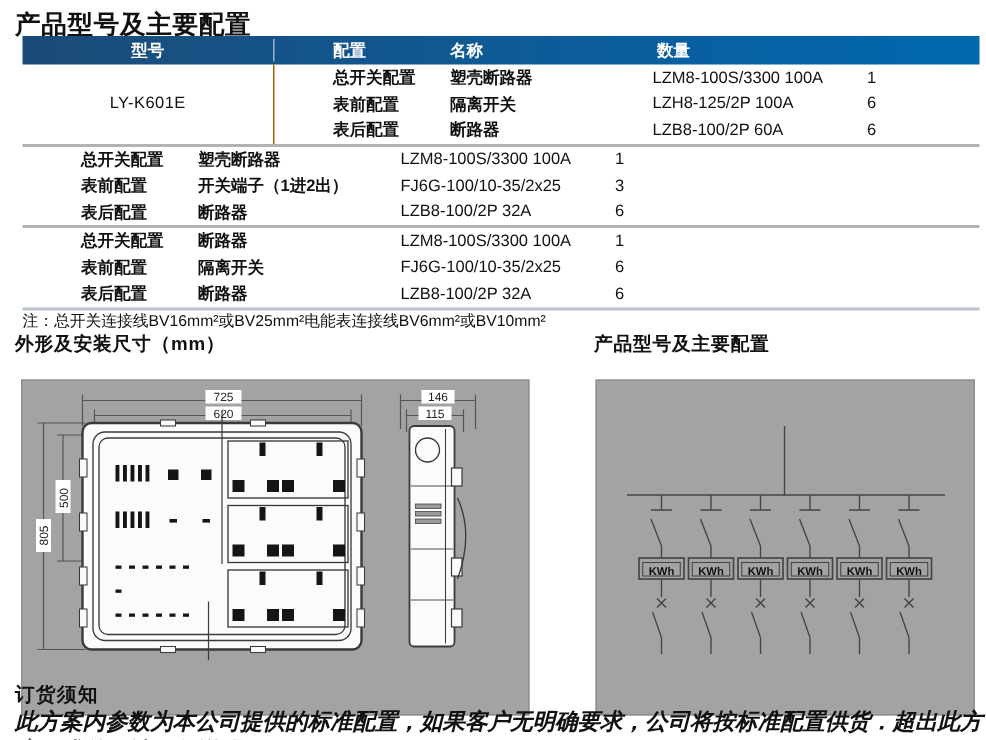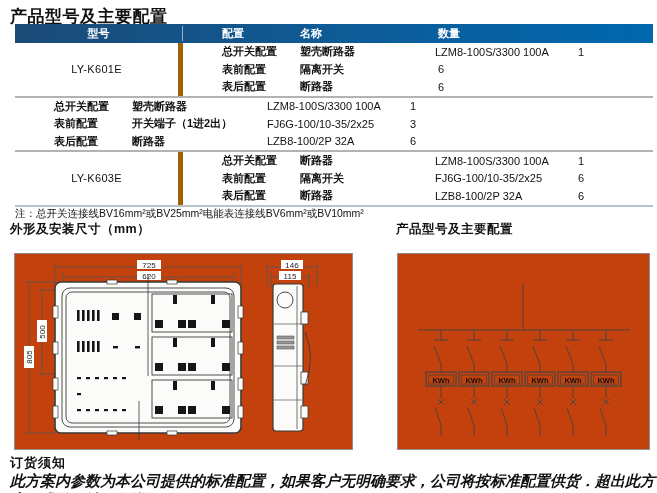--- a/index.html
+++ b/index.html
@@ -27,43 +27,43 @@
   .th-model { width: 168px; text-align: center; border-right: 1px solid rgba(255,255,255,.55); }
   .th-config { width: 117px; padding-left: 39px; }
   .th-name { width: 135px; }
   .th-spec { width: 140px; }
   .th-qty { width: 78px; padding-left: 3px; }
   .tgroup { display: flex; }
   .tgroup + .tgroup { border-top: 2px solid #b3b3b3; }
   .cfg-table { border-bottom: 2px solid #b8c3ce; }
   .model-cell {
     width: 168px; display: flex; align-items: center; justify-content: center;
-    border-right: 5px solid #a16207; font-size: 11px; letter-spacing: .3px;
+    border-right: 1px solid #a16207; font-size: 11px; letter-spacing: .3px;
   }
   .rows { flex: 1; }
   .trow { display: flex; height: 17.5px; align-items: center; }
   .td-config { width: 117px; padding-left: 39px; font-weight: 700; }
   .td-name { width: 135px; font-weight: 700; }
   .td-spec { width: 140px; }
   .td-qty { width: 78px; padding-left: 3px; }
   
   .note-line {
     position: absolute; left: 15px; top: 207px;
     font-size: 10.5px; font-weight: 400;
   }
   .section-title {
     position: absolute; top: 221px;
     font-size: 12.5px; font-weight: 700; letter-spacing: .5px;
   }
   .section-title.left { left: 10px; }
   .section-title.right { left: 396px; }
   
   .draw-box {
-    position: absolute; top: 253px; height: 197px;
-    border: 1px solid #8f8f8f; background: #c2410c;
+    position: absolute; top: 253px; height: 224px;
+    border: 1px solid #8f8f8f; background: #a3a3a3;
   }
   .draw-box.outline { left: 14px;  width: 339px; }
   .draw-box.wiring  { left: 397px; width: 253px; }
   svg { display: block; }
   
   .order-title {
     position: absolute; left: 10px; top: 454px;
     font-size: 13px; font-weight: 700; letter-spacing: 1px;
   }
   .order-body {
@@ -89,25 +89,27 @@
     <div class="rows">
       <div class="trow">
         <span class="td-config">总开关配置</span>
         <span class="td-name">塑壳断路器</span>
         <span class="td-spec">LZM8-100S/3300 100A</span>
         <span class="td-qty">1</span>
       </div>
       <div class="trow">
         <span class="td-config">表前配置</span>
         <span class="td-name">隔离开关</span>
+        <span class="td-spec">LZH8-125/2P 100A</span>
         <span class="td-qty">6</span>
       </div>
       <div class="trow">
         <span class="td-config">表后配置</span>
         <span class="td-name">断路器</span>
+        <span class="td-spec">LZB8-100/2P 60A</span>
         <span class="td-qty">6</span>
       </div>
     </div>
   </div>
 
   <div class="tgroup">
     <div class="rows">
       <div class="trow">
         <span class="td-config">总开关配置</span>
         <span class="td-name">塑壳断路器</span>
@@ -123,21 +125,20 @@
       <div class="trow">
         <span class="td-config">表后配置</span>
         <span class="td-name">断路器</span>
         <span class="td-spec">LZB8-100/2P 32A</span>
         <span class="td-qty">6</span>
       </div>
     </div>
   </div>
 
   <div class="tgroup">
-    <div class="model-cell">LY-K603E</div>
     <div class="rows">
       <div class="trow">
         <span class="td-config">总开关配置</span>
         <span class="td-name">断路器</span>
         <span class="td-spec">LZM8-100S/3300 100A</span>
         <span class="td-qty">1</span>
       </div>
       <div class="trow">
         <span class="td-config">表前配置</span>
         <span class="td-name">隔离开关</span>

